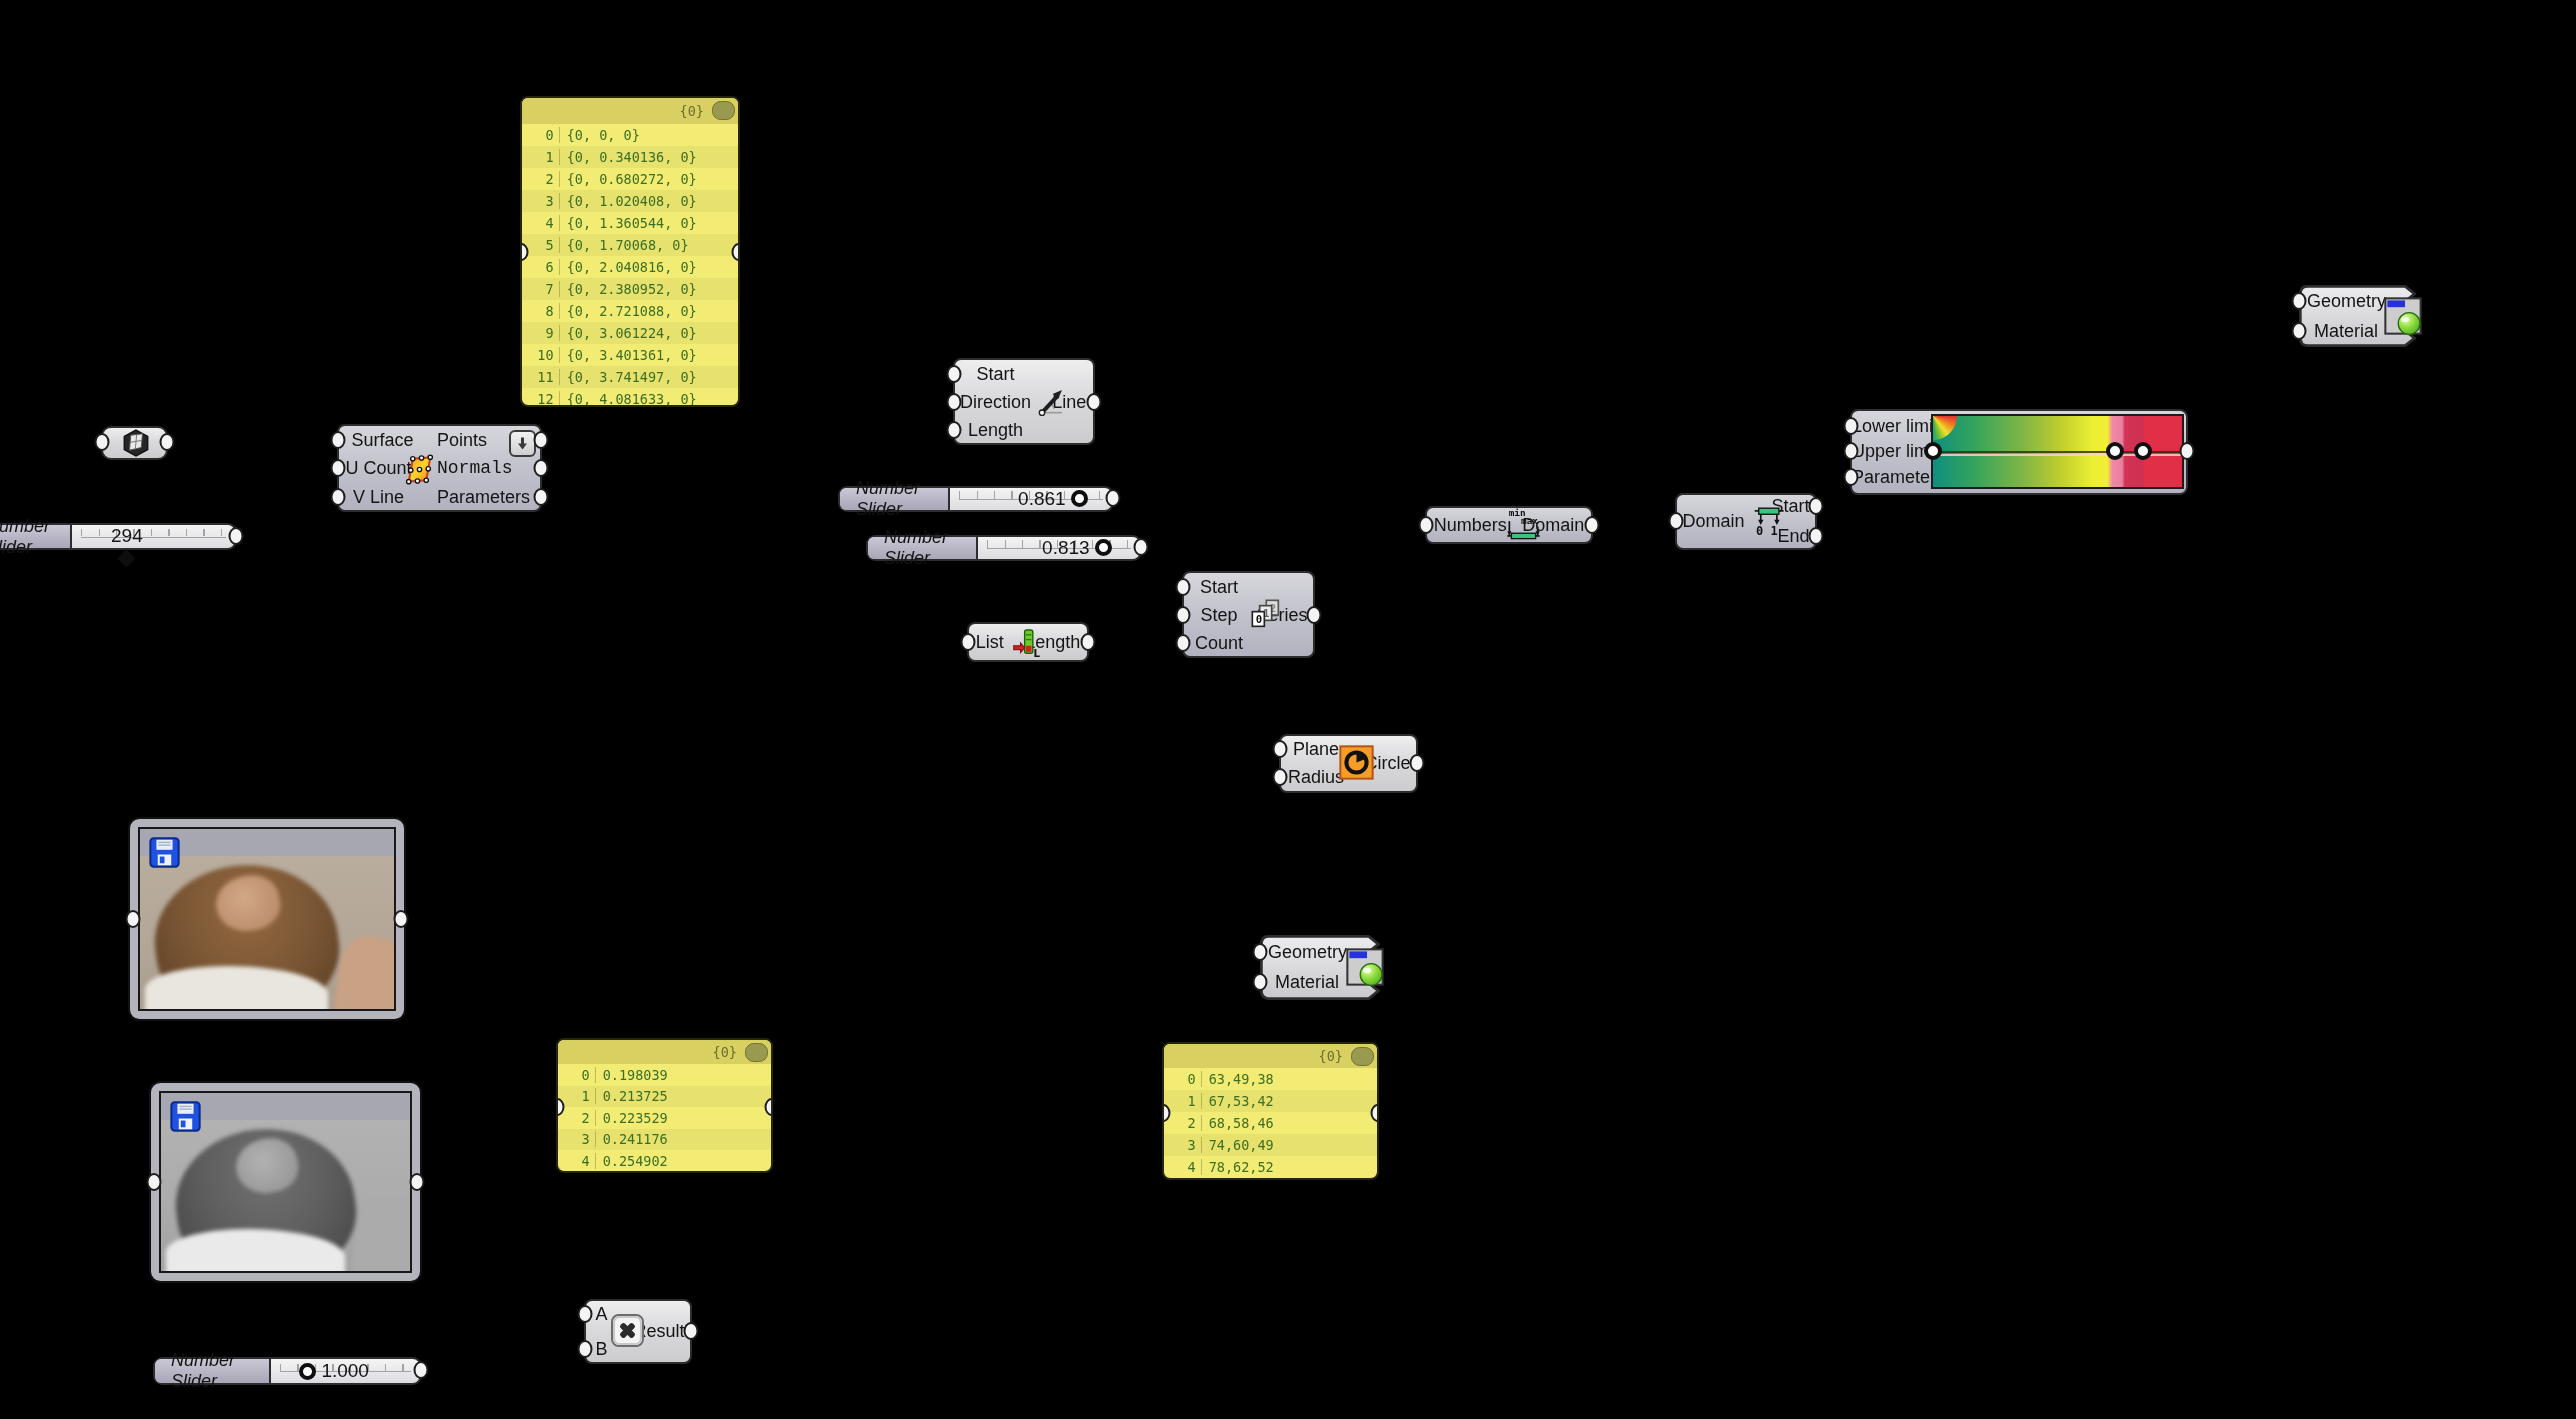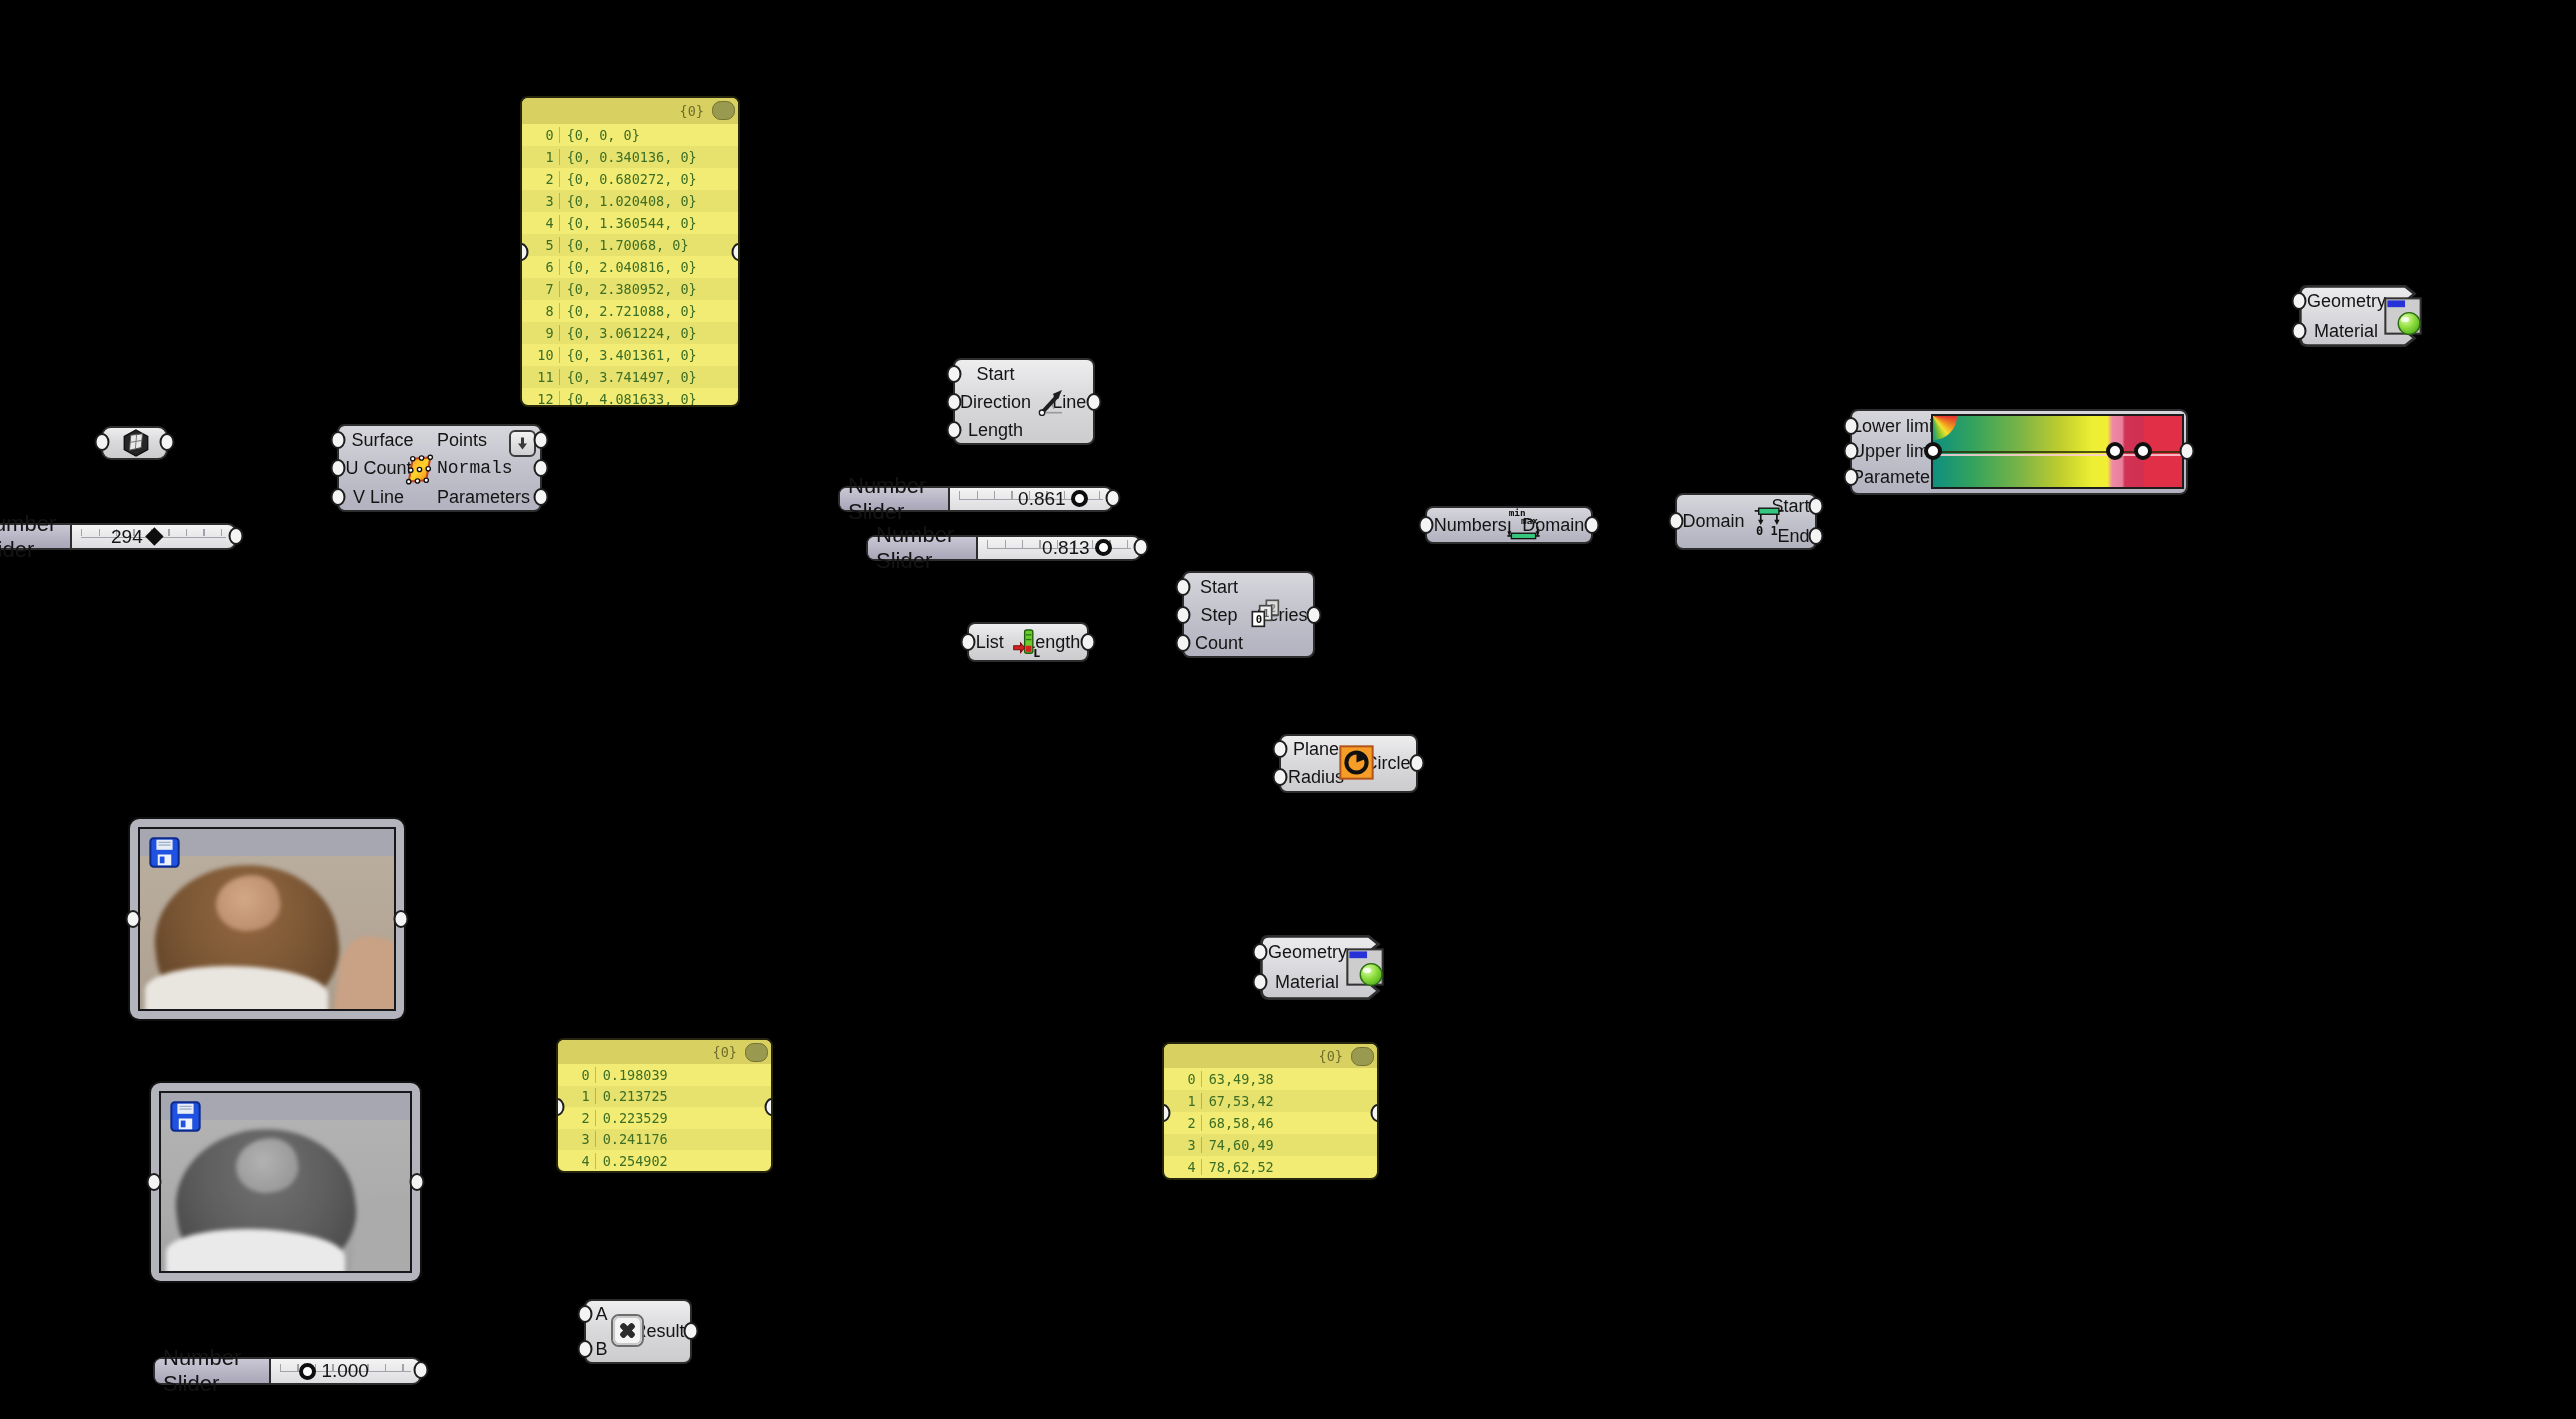--- a/index.html
+++ b/index.html
@@ -25,22 +25,22 @@
   .prow{display:flex;align-items:center;font-size:13.5px;}
   .prow:nth-child(even){background:rgba(96,96,20,0.08);}
   .pidx{width:38px;text-align:right;padding-right:5.4px;border-right:1.3px solid rgba(96,96,30,0.35);
         box-sizing:border-box;flex:none;}
   .pval{padding-left:6.7px;}
 
   
   .slider{position:absolute;display:flex;border:2.7px solid #2d2d2d;border-radius:9.4px;
           box-sizing:border-box;background:linear-gradient(180deg,#f4f4f4,#dddde1);}
   .slabel{background:linear-gradient(180deg,#cac8d5,#a8a6b7);display:flex;align-items:center;
-          justify-content:flex-end;padding:0 8px;font-size:22px;border-right:2px solid #2d2d2d;
-          border-radius:6px 0 0 6px;box-sizing:border-box;flex:none;}
+          justify-content:flex-end;padding:0 16px;font-size:18px;border-right:2px solid #2d2d2d;
+          border-radius:6px 0 0 6px;box-sizing:border-box;flex:none;font-style:italic;}
   .strack{flex:1;position:relative;border-radius:0 6px 6px 0;}
   .tickline{position:absolute;left:9.4px;right:9.4px;top:50%;height:1.3px;background:#a2a2aa;}
   .ticks{position:absolute;left:9.4px;right:9.4px;top:calc(50% - 7.4px);height:7.4px;
          background:repeating-linear-gradient(90deg,#a2a2aa 0 1.3px,transparent 1.3px 17.5px);}
   .valrow{position:absolute;top:0;bottom:0;display:flex;align-items:center;gap:5.4px;font-size:19px;z-index:2;}
   .grip-diamond{width:12.8px;height:12.8px;background:#0e0e0e;transform:rotate(45deg);flex:none;}
   .grip-ring{width:17px;height:17px;border-radius:50%;border:4.7px solid #0e0e0e;background:#fff;
              box-sizing:border-box;flex:none;}
 
   
@@ -211,21 +211,21 @@
   <span class="nub" style="left:calc(100% + 1.3px);top:13.5px;"></span>
   <span class="nub" style="left:calc(100% + 1.3px);top:42px;"></span>
   <span class="nub" style="left:calc(100% + 1.3px);top:71px;"></span>
 </div>
 
 <div class="slider" style="left:-32px;top:523px;width:269px;height:27px;">
   <div class="slabel" style="width:102px;">Number Slider</div>
   <div class="strack">
     <div class="tickline"></div>
     <div class="ticks"></div>
-    <div class="valrow" style="left:39px;">
+    <div class="valrow" style="left:39px;flex-direction:column;">
       <span>294</span>
       <span class="grip-diamond"></span>
     </div>
   </div>
   <span class="nub" style="left:calc(100% + 1.3px);top:10.8px;"></span>
 </div>
 
 <div class="comp tone-light" style="left:953px;top:358px;width:142px;height:87px;">
   <span class="io ctr" style="left:0;width:81px;top:13.5px;">Start</span>
   <span class="io ctr" style="left:0;width:81px;top:42px;">Direction</span>

